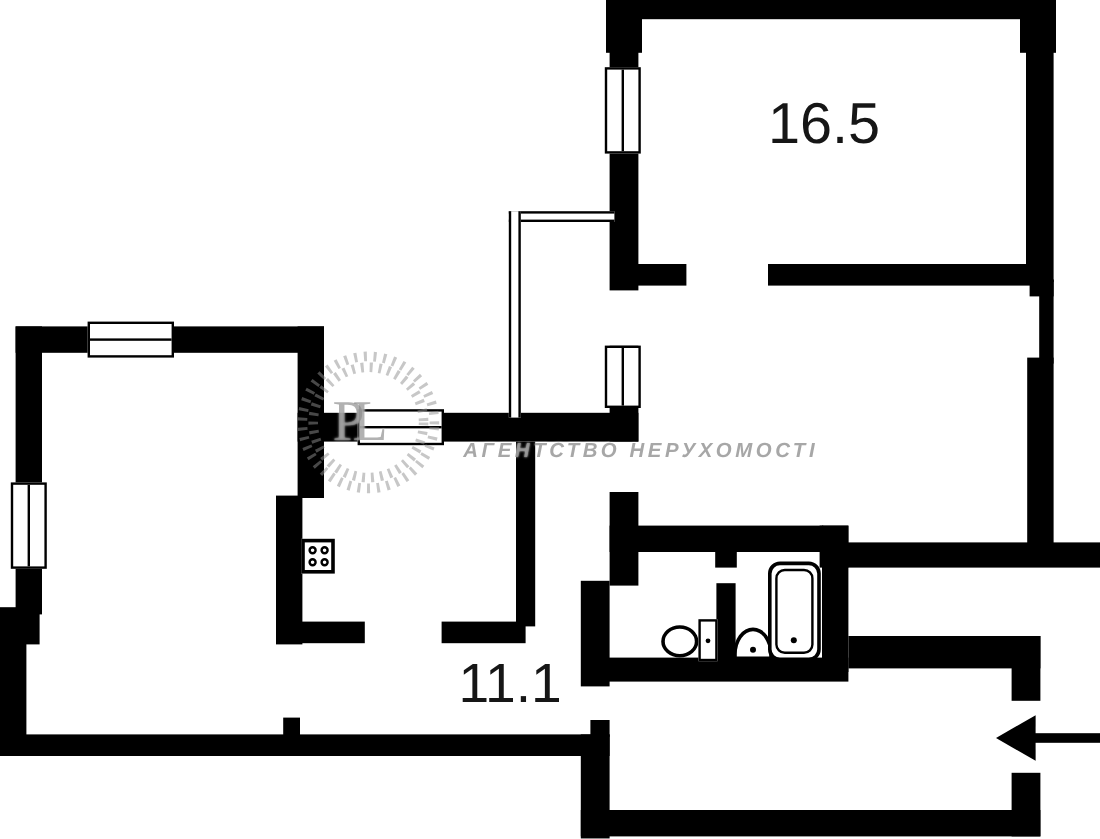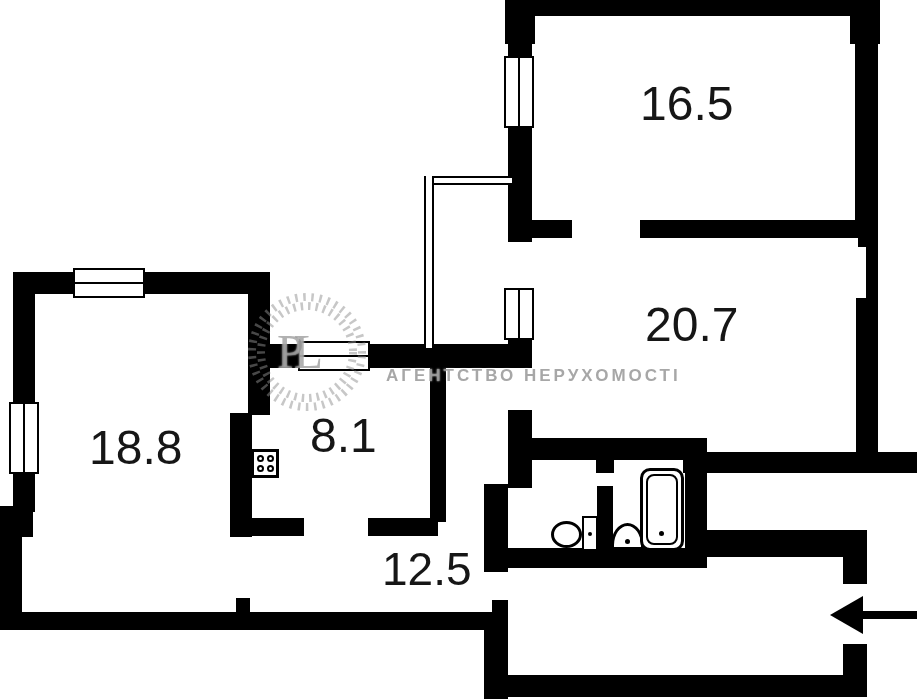--- a/index.html
+++ b/index.html
@@ -37,21 +37,21 @@
   .arrow-head{position:absolute;left:830px;top:596px;width:0;height:0;
       border-top:19px solid transparent;border-bottom:19px solid transparent;border-right:33px solid #000;}
   .arrow-tail{position:absolute;left:861px;top:611px;width:56px;height:8px;background:#000;}
   
   .wm{position:absolute;z-index:50;pointer-events:none;}
   .wm-brand{left:383px;top:320px;font-family:"Liberation Serif",serif;font-size:40px;
       letter-spacing:5px;color:rgba(135,135,135,0.75);text-shadow:0 0 2px rgba(255,255,255,0.9);
       white-space:nowrap;}
   .wm-tagline{left:386px;top:366px;font-family:"Liberation Sans",sans-serif;font-weight:bold;
       font-size:17px;letter-spacing:3px;color:rgba(145,145,145,0.8);
-      text-shadow:0 0 2px rgba(255,255,255,0.9);white-space:nowrap;}
+      text-shadow:0 0 2px rgba(255,255,255,0.9);white-space:nowrap;font-style:italic;}
   .wm-wreath{left:243px;top:288px;}
   .wm-monogram{left:277px;top:324px;font-family:"Liberation Serif",serif;font-size:48px;
       letter-spacing:-10px;color:rgba(135,135,135,0.65);text-shadow:0 0 2px rgba(255,255,255,0.8);}
 </style>
 </head>
 <body>
 
 <div id="stage">
 
   <div class="wall" style="left:505px;top:0;width:375px;height:16px"></div>
@@ -115,24 +115,21 @@
       <span class="mull-v"></span>
     </div>
   <div class="window" style="left:298px;top:341px;width:72px;height:30px">
       <span class="mull-h"></span>
     </div>
 
   <div class="rail h" style="left:424px;top:176px;width:88px;height:9px"></div>
   <div class="rail v" style="left:424px;top:176px;width:10px;height:172px"></div>
 
   <div class="room-label" style="left:640px;top:80px">16.5</div>
-  <div class="room-label" style="left:645px;top:301px">20.7</div>
-  <div class="room-label" style="left:89px;top:424px">18.8</div>
-  <div class="room-label" style="left:310px;top:412px">8.1</div>
-  <div class="room-label" style="left:382px;top:546px;font-size:46px">12.5</div>
+  <div class="room-label" style="left:382px;top:546px;font-size:46px">11.1</div>
 
   <div class="stove">
     <i></i>
       <i></i>
       <i></i>
       <i></i>
   </div>
   <div class="toilet-bowl"></div>
   <div class="toilet-tank">
       <i></i>

